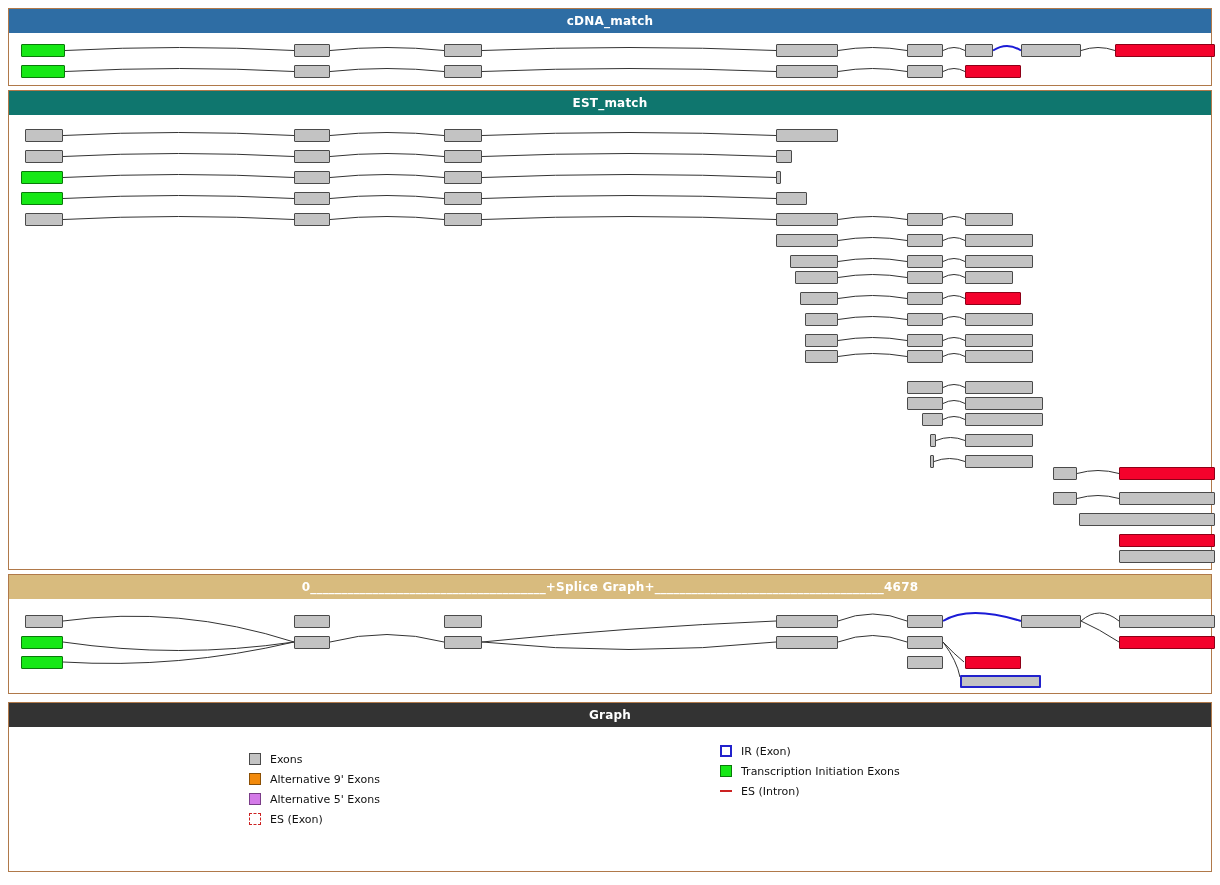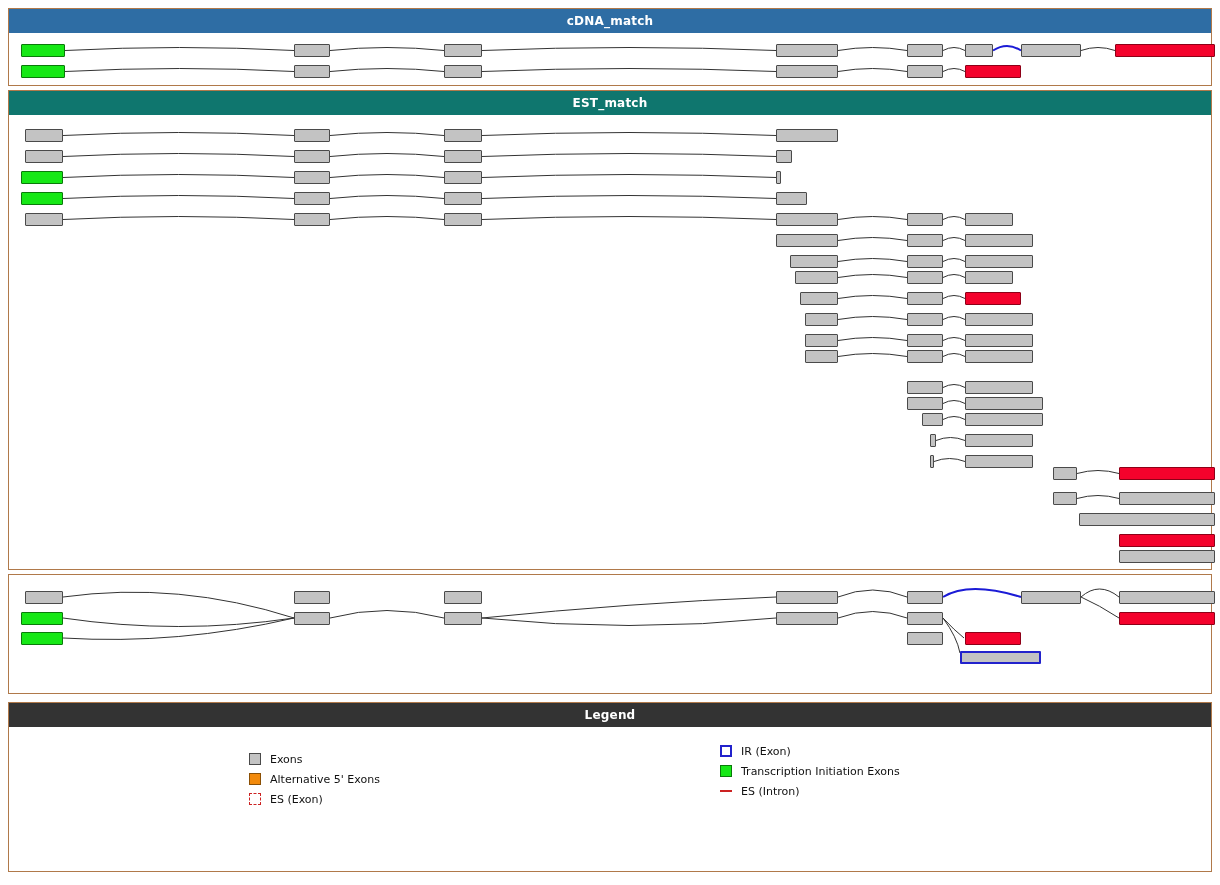--- a/index.html
+++ b/index.html
@@ -191,20 +191,23 @@
         <div class="ex red" style="left: 1110px; top: 352px; width: 96px;"></div>
         <div class="ex grey" style="left: 1044px; top: 377px; width: 24px;"></div>
         <div class="ex grey" style="left: 1110px; top: 377px; width: 96px;"></div>
         <div class="ex grey" style="left: 1070px; top: 398px; width: 136px;"></div>
         <div class="ex red" style="left: 1110px; top: 419px; width: 96px;"></div>
         <div class="ex grey" style="left: 1110px; top: 435px; width: 96px;"></div>
       </div>
   </div>
 
   <div class="panel" style="top:574px;height:120px;">
+    <div class="bar splice scalebar">
+      <div class="scale-text">0______________________________________+Splice Graph+_____________________________________4678</div>
+    </div>
     <div class="track" id="track-splice" style="height:94px;">
         <svg class="introns" width="1204" height="94px">
           <path d="M 54 22 Q 170 6 285 43"></path>
           <path d="M 54 43 Q 170 60 285 43"></path>
           <path d="M 54 63 Q 170 70 285 43"></path>
           <path d="M 321 43 Q 378 28 435 43"></path>
           <path d="M 473 43 Q 620 28 767 22"></path>
           <path d="M 473 43 Q 620 58 767 43"></path>
           <path d="M 829 22 Q 864 8 898 22"></path>
           <path d="M 829 43 Q 864 30 898 43"></path>
@@ -228,30 +231,34 @@
         <div class="ex grey" style="left: 898px; top: 37px; width: 36px;"></div>
         <div class="ex red" style="left: 1110px; top: 37px; width: 96px;"></div>
         <div class="ex green" style="left: 12px; top: 57px; width: 42px;"></div>
         <div class="ex grey" style="left: 898px; top: 57px; width: 36px;"></div>
         <div class="ex red" style="left: 956px; top: 57px; width: 56px;"></div>
         <div class="ex irbox" style="left: 951px; top: 76px; width: 81px;"></div>
       </div>
   </div>
 
   <div class="panel" style="top:702px;height:170px;">
-    <div class="bar legend">Legend</div>
+    <div class="bar legend">Graph</div>
     <div class="legend-body">
       <div class="legend-cols">
         <div class="legend-col left">
           <div class="legend-row">
             <span class="sw grey"></span>
             <span class="lg-label">Exons</span>
           </div>
           <div class="legend-row">
             <span class="sw orange"></span>
+            <span class="lg-label">Alternative 9' Exons</span>
+          </div>
+          <div class="legend-row">
+            <span class="sw purple"></span>
             <span class="lg-label">Alternative 5' Exons</span>
           </div>
           <div class="legend-row">
             <span class="sw esx"></span>
             <span class="lg-label">ES (Exon)</span>
           </div>
         </div>
         <div class="legend-col right">
           <div class="legend-row">
             <span class="sw ir"></span>

